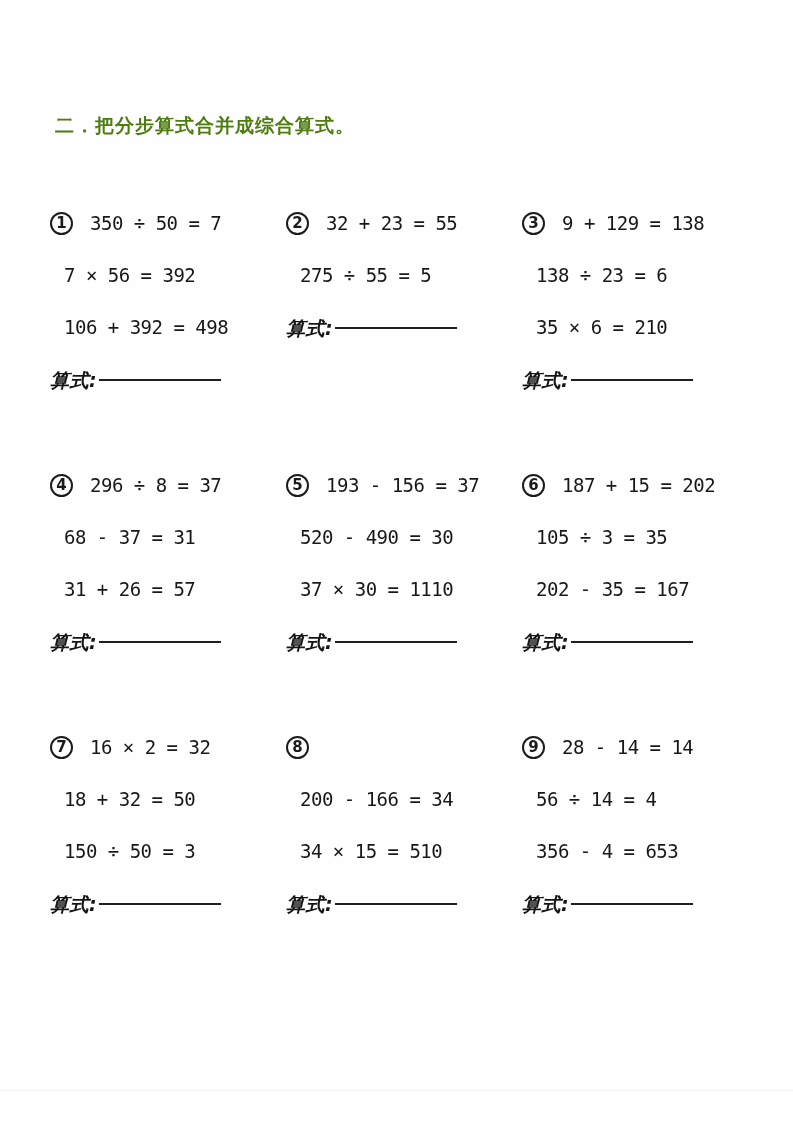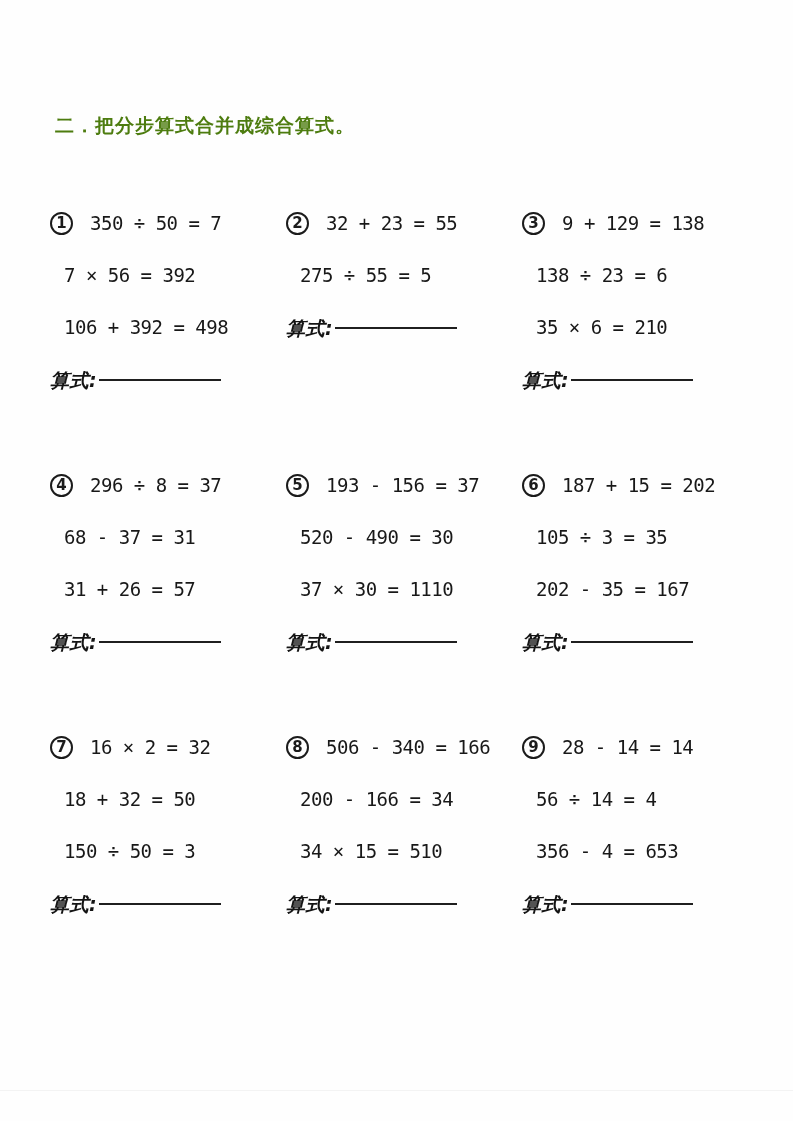--- a/index.html
+++ b/index.html
@@ -212,21 +212,20 @@
         </div>
       <div class="answer-row">
         <span class="answer-label">算式:</span>
         <span class="answer-blank"></span>
       </div>
     </div>
 
     <div class="problem">
       <div class="line first-line">
         <span class="num-circle">8</span>
-        <span class="eq">506 - 340 = 166</span>
       </div>
       <div class="line centered-eq">
           <span class="eq">200 - 166 = 34</span>
         </div>
       <div class="line centered-eq">
           <span class="eq">34 × 15 = 510</span>
         </div>
       <div class="answer-row">
         <span class="answer-label">算式:</span>
         <span class="answer-blank"></span>

